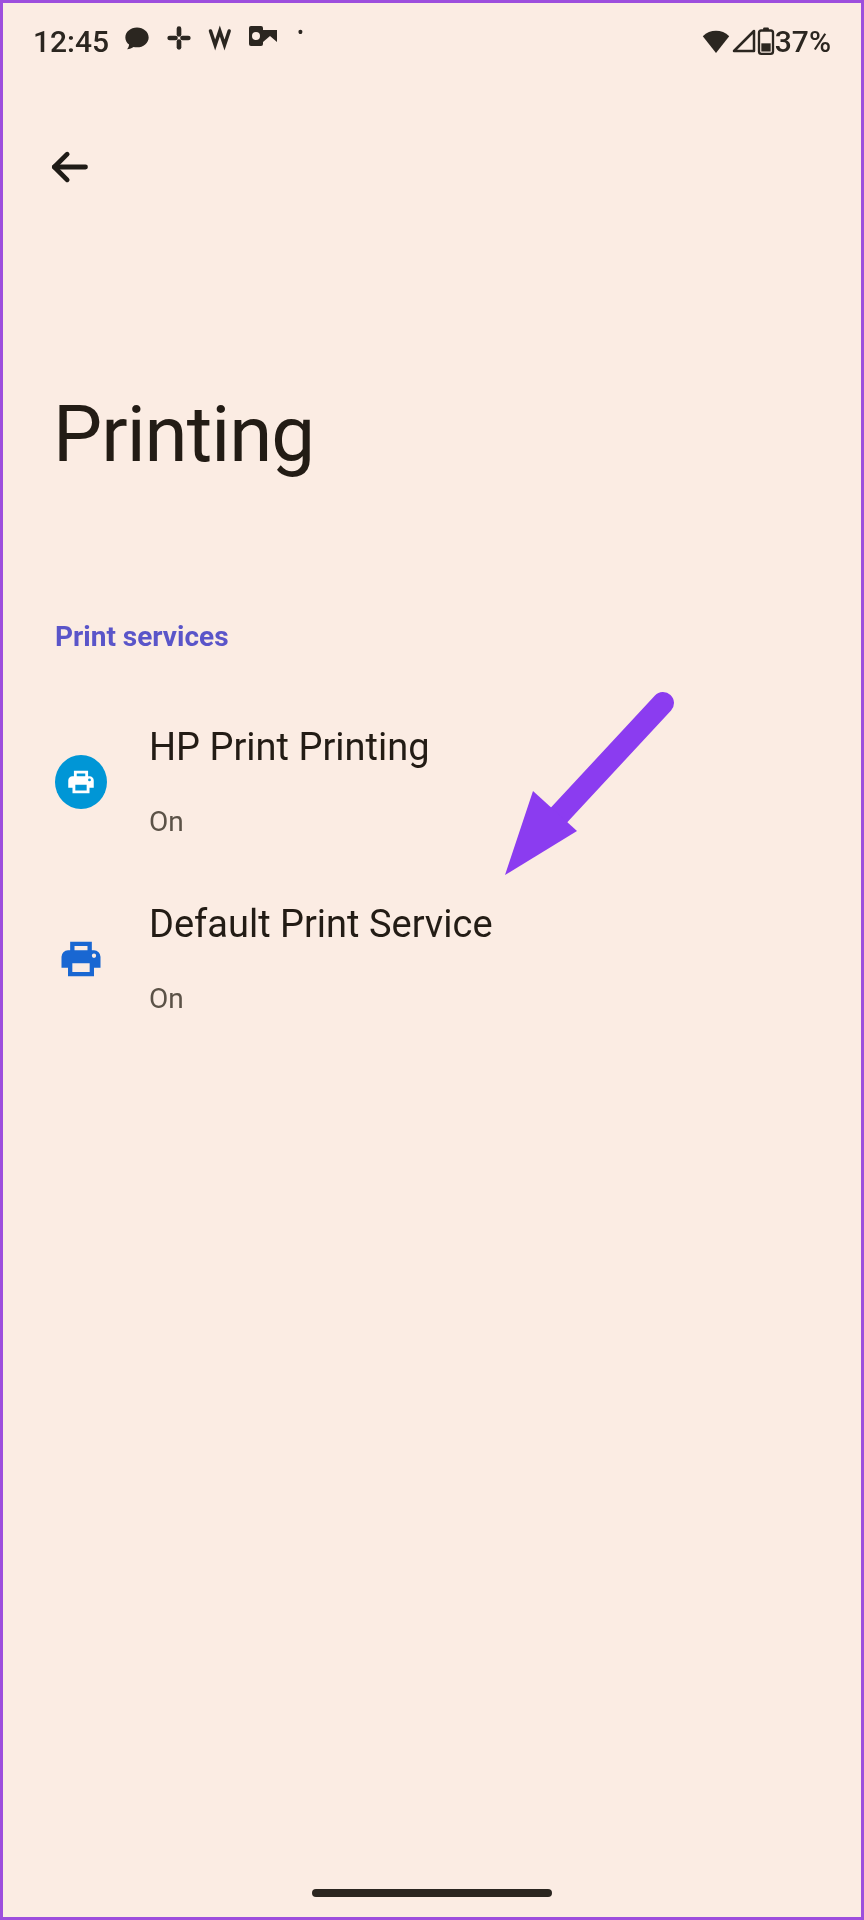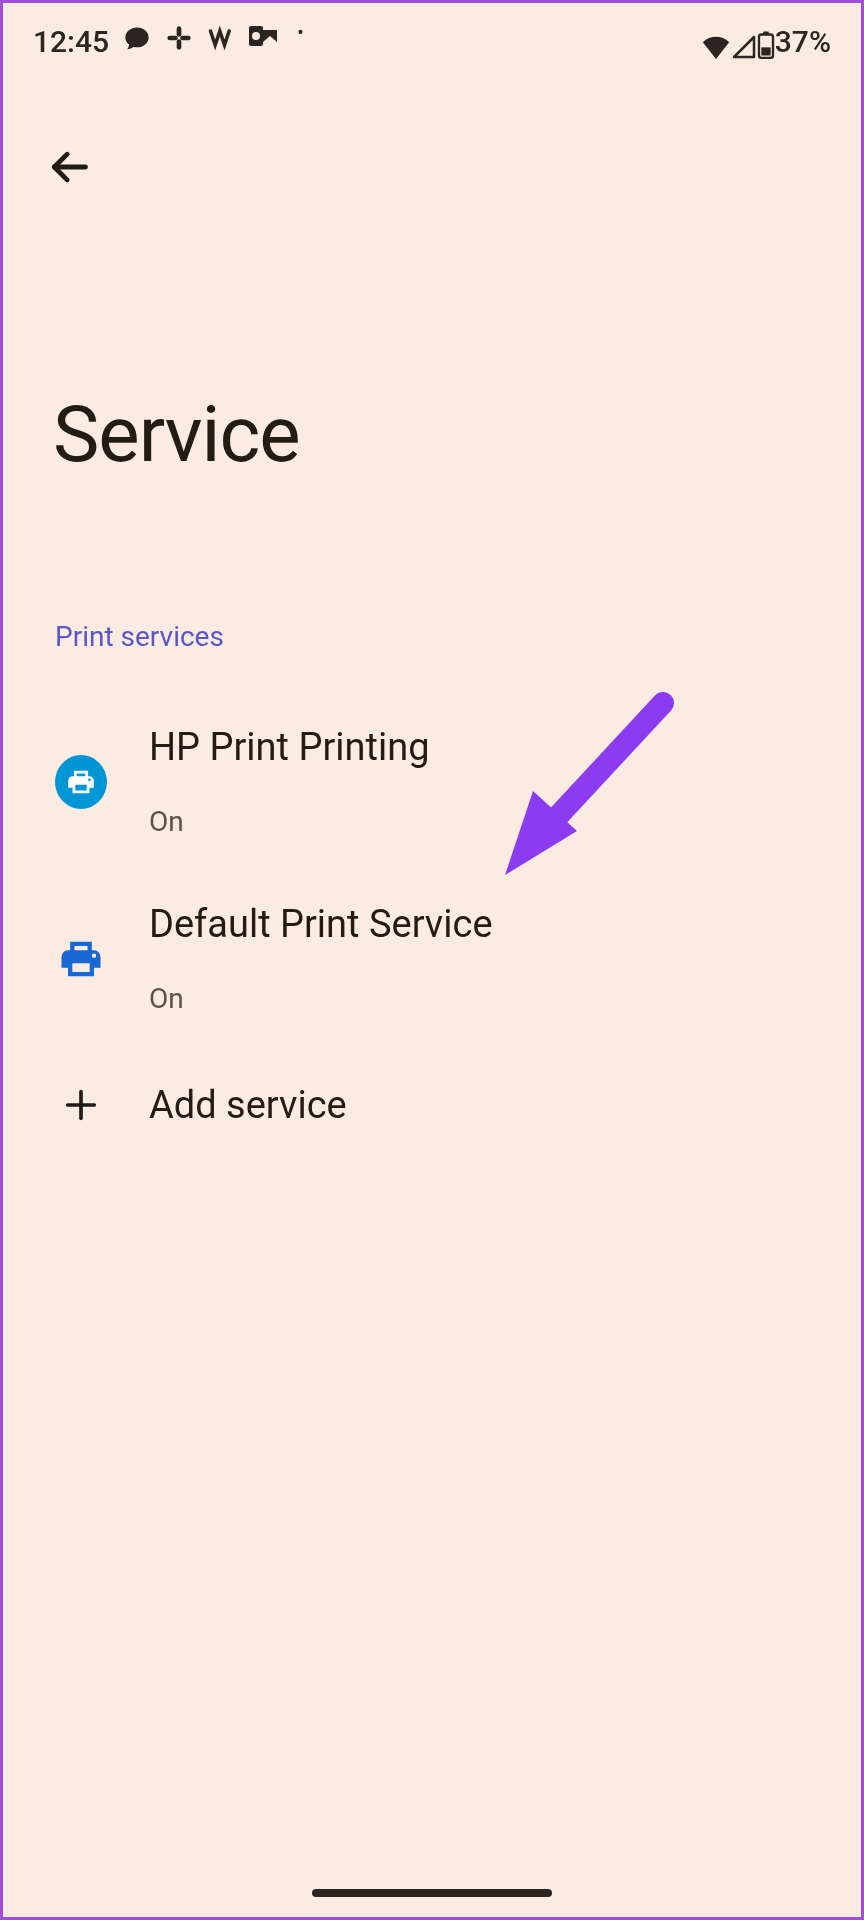--- a/index.html
+++ b/index.html
@@ -18,21 +18,21 @@
     display: flex;
     align-items: center;
     justify-content: space-between;
     padding: 14px 30px 10px 30px;
     height: 72px;
     font-size: 30px;
     font-weight: 500;
     color: #2b2620;
   }
   .status-left { display: flex; align-items: flex-start; gap: 14px; }
-  .status-right { display: flex; align-items: flex-end; gap: 0; }
+  .status-right { display: flex; align-items: center; gap: 0; }
   .status-dot { font-size: 18px; line-height: 1; color:#2b2620; margin-left:4px;}
   .icon-chip { display:inline-flex; align-items:center; justify-content:center; }
 
   
   .appbar {
     padding: 60px 34px 0 34px;
   }
   .back-btn {
     width: 64px; height: 64px;
     display:flex; align-items:center; justify-content:center;
@@ -44,21 +44,21 @@
     font-size: 78px;
     font-weight: 400;
     letter-spacing: -1px;
     color: #231c15;
     padding: 190px 50px 0 50px;
   }
 
   
   .section-header {
     font-size: 28px;
-    font-weight: 400;
+    font-weight: 700;
     color: #5a55c9;
     padding: 140px 52px 0 52px;
   }
 
   
   .list { padding: 40px 0 0 0; }
   .list-item {
     display:flex;
     align-items:center;
     padding: 32px 52px;
@@ -156,21 +156,21 @@
 
 <div class="appbar">
   <div class="back-btn">
     <svg width="44" height="44" viewBox="0 0 24 24" fill="none" stroke="#1f1b16" stroke-width="2.6" stroke-linecap="round" stroke-linejoin="round">
         <line x1="21" y1="12" x2="4" y2="12"></line>
         <polyline points="11 5 4 12 11 19"></polyline>
       </svg>
   </div>
 </div>
 
-<h1 class="page-title">Service</h1>
+<h1 class="page-title">Printing</h1>
 
 <div class="section-header">Print services</div>
 
 <div class="list">
 
   <div class="list-item">
     <div class="list-icon">
       <div class="hp-circle">
         <svg width="34" height="34" viewBox="0 0 24 24" fill="#ffffff">
             <path d="M18 8h-1V4H7v4H6a3 3 0 0 0-3 3v5h3v4h12v-4h3v-5a3 3 0 0 0-3-3zM9 6h6v2H9zm7 12H8v-4h8zm2-6.5a1 1 0 1 1 0-2 1 1 0 0 1 0 2z"></path>
@@ -188,31 +188,20 @@
       <svg width="52" height="52" viewBox="0 0 24 24" fill="#1967d2">
           <path d="M18 8h-1V4H7v4H6a3 3 0 0 0-3 3v5h3v4h12v-4h3v-5a3 3 0 0 0-3-3zM9 6h6v2H9zm7 12H8v-4h8zm2-6.5a1 1 0 1 1 0-2 1 1 0 0 1 0 2z"></path>
         </svg>
     </div>
     <div class="list-text">
       <span class="list-title">Default Print Service</span>
       <span class="list-sub">On</span>
     </div>
   </div>
 
-  <div class="list-item add-row">
-    <div class="list-icon">
-      <svg width="40" height="40" viewBox="0 0 24 24" fill="none" stroke="#1f1b16" stroke-width="2.2" stroke-linecap="round">
-          <line x1="12" y1="4" x2="12" y2="20"></line>
-          <line x1="4" y1="12" x2="20" y2="12"></line>
-        </svg>
-    </div>
-    <div class="list-text">
-      <span class="list-title">Add service</span>
-    </div>
-  </div>
 
 </div>
 
 <svg class="annotation-arrow" width="220" height="220" viewBox="0 0 220 220">
   <defs>
     <linearGradient id="g" x1="0" y1="0" x2="1" y2="1">
       <stop offset="0%" stop-color="#8b3cf0"></stop>
       <stop offset="100%" stop-color="#8b3cf0"></stop>
     </linearGradient>
   </defs>

